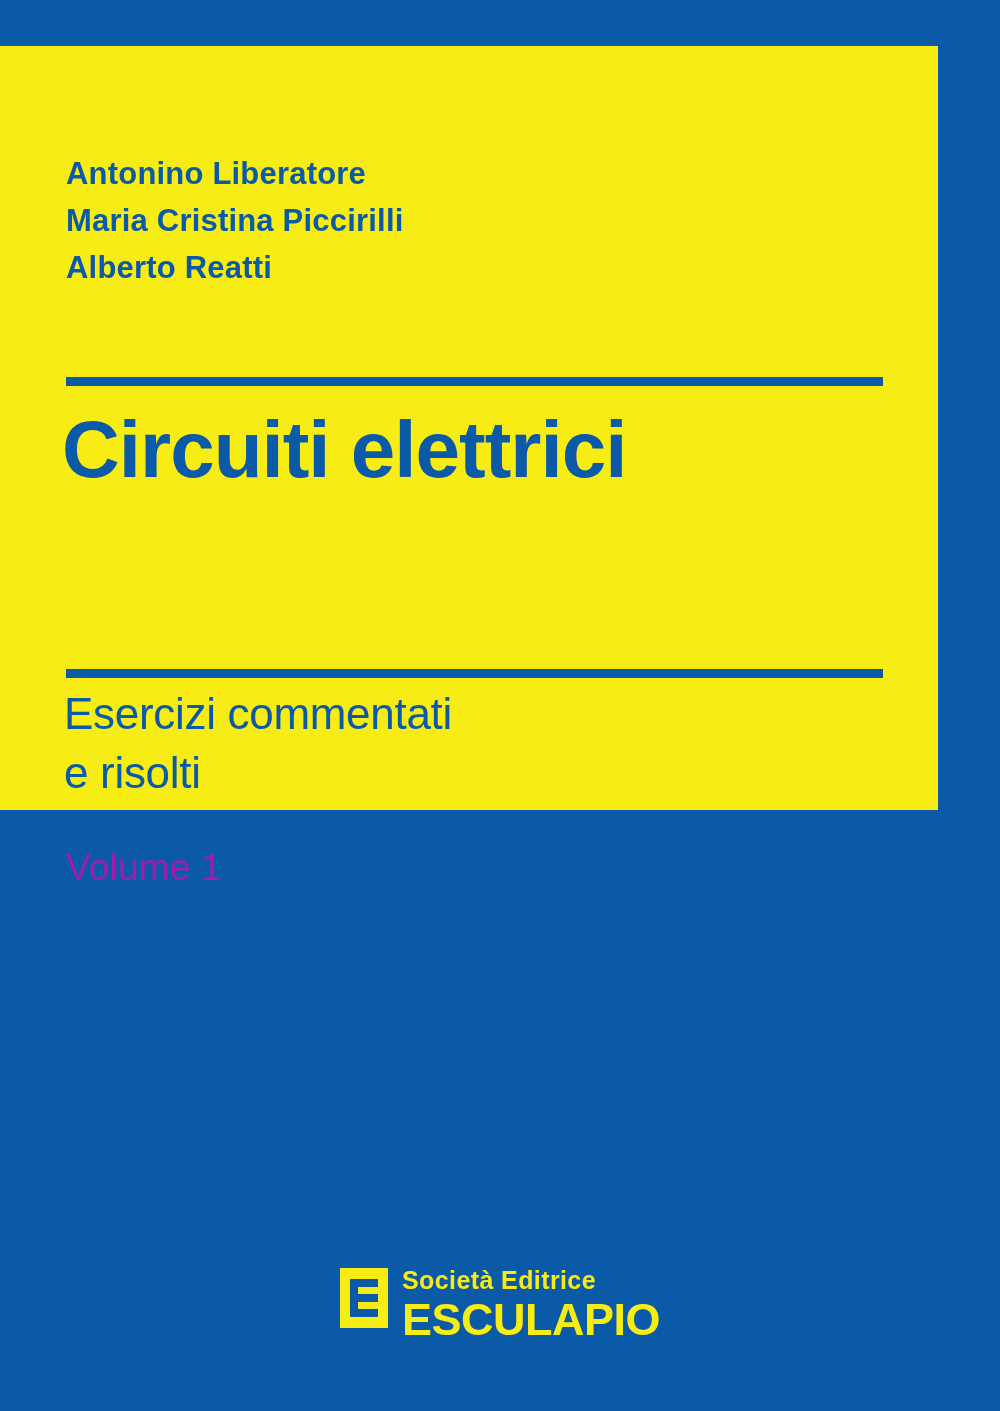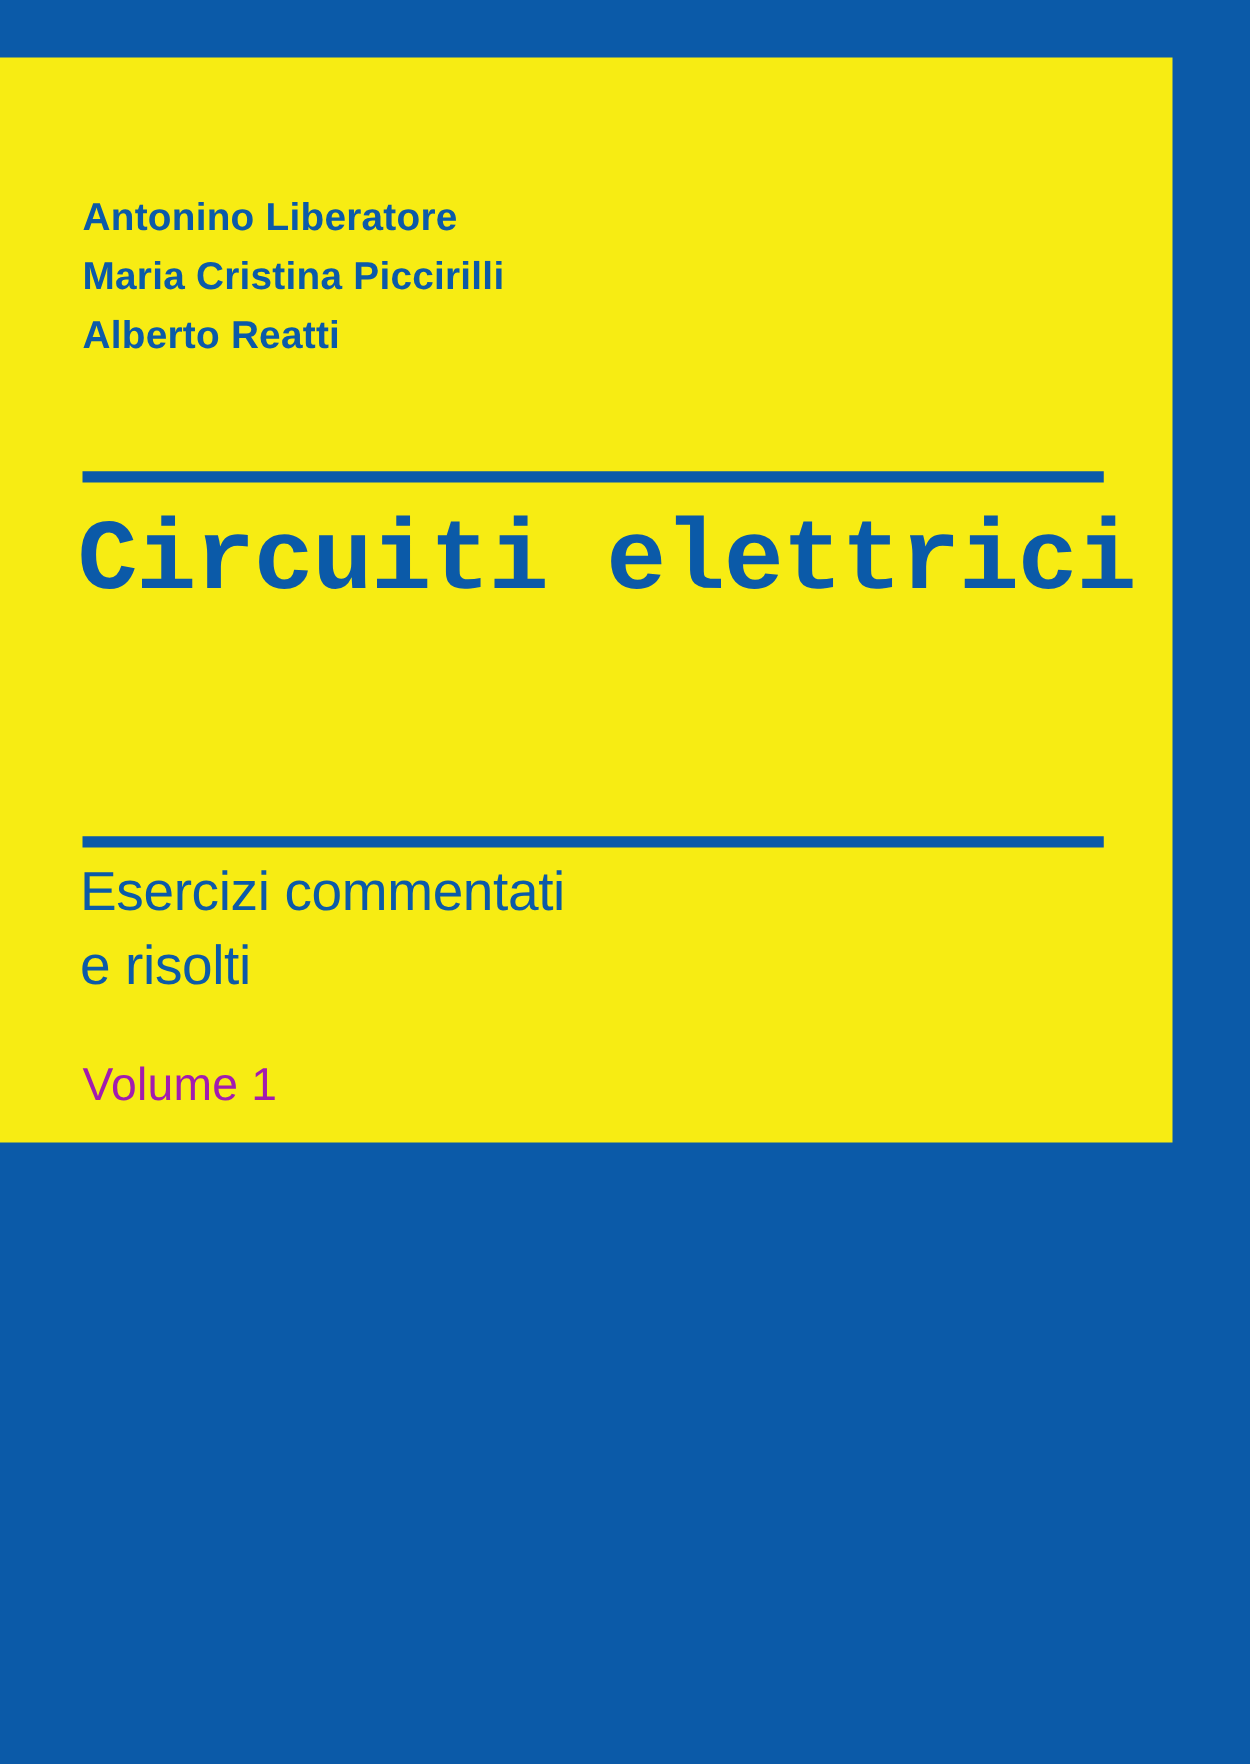--- a/index.html
+++ b/index.html
@@ -18,21 +18,21 @@
     position: absolute;
     inset: 0;
     background: #0b5aa8;
   }
   
   .yellow-panel {
     position: absolute;
     left: 0;
     top: 46px;
     width: 938px;
-    height: 868px;
+    height: 764px;
     background: #f7ec13;
   }
   .authors {
     position: absolute;
     left: 66px;
     top: 104px;
     width: 820px;
   }
   .author-line {
     color: #0b5aa8;
@@ -56,21 +56,21 @@
     position: absolute;
     left: 62px;
     top: 352px;
     width: 880px;
     color: #0b5aa8;
     font-size: 80px;
     font-weight: bold;
     line-height: 1.29;
     letter-spacing: -1px;
   }
-  .title .t-line { display: block; white-space: nowrap; font-family: Liberation Mono, monospace; }
+  .title .t-line { display: block; white-space: nowrap; }
 
   .subtitle {
     position: absolute;
     left: 64px;
     top: 639px;
     width: 860px;
     color: #0b5aa8;
     font-size: 44px;
     font-weight: normal;
     line-height: 1.33;
@@ -174,14 +174,28 @@
     <div class="rule rule-bottom"></div>
 
     <div class="subtitle">
       <span class="s-line">Esercizi commentati</span>
       <span class="s-line">e risolti</span>
     </div>
 
     <div class="volume">Volume 1</div>
   </div>
 
+  <div class="publisher">
+    <div class="logo-wrap">
+      <div class="logo-mark">
+        <div class="stem"></div>
+        <div class="bar b1"></div>
+        <div class="bar b2"></div>
+        <div class="bar b3"></div>
+      </div>
+      <div class="logo-text">
+        <span class="line1">Società Editrice</span>
+        <span class="line2">ESCULAPIO</span>
+      </div>
+    </div>
+  </div>
 
 </div>
 
 </body></html>

